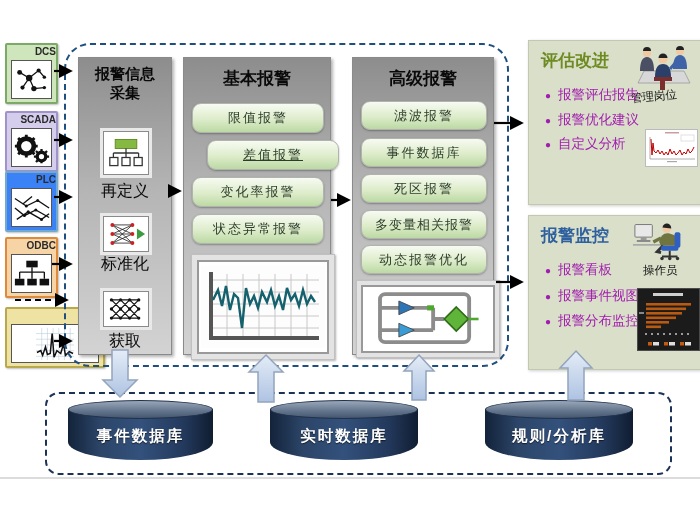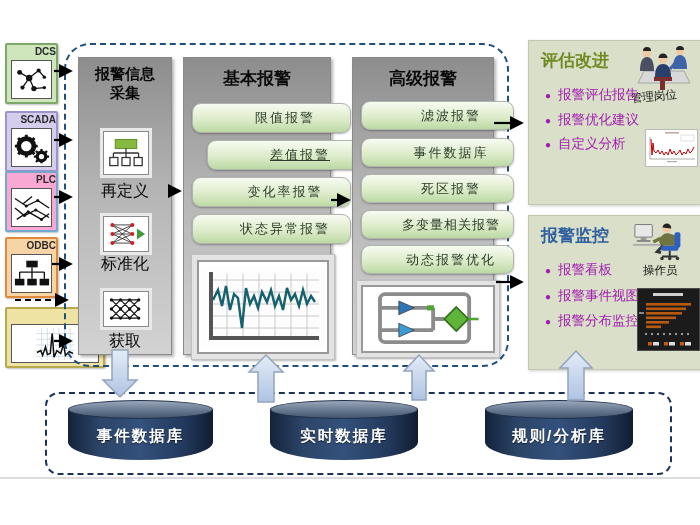--- a/index.html
+++ b/index.html
@@ -7,21 +7,21 @@
          font-family:"Liberation Sans","DejaVu Sans",sans-serif;}
 
   
   .src{position:absolute;left:5px;width:49px;height:57px;background:#fff;
        border:2px solid #888;border-radius:2px;box-shadow:1px 1px 2px rgba(0,0,0,.25);}
   .src-label{height:13px;line-height:13px;text-align:right;font-size:10px;font-weight:bold;color:#2a2a2a;}
   .src-body{position:absolute;left:4px;right:4px;top:15px;bottom:3px;background:#fff;border:1px solid #555;
             display:flex;align-items:center;justify-content:center;overflow:hidden;}
   .src-dcs{border-color:#7ca868;background:#cfe6bd;} 
   .src-scada{border-color:#9f93c9;background:#d5cdec;}
-  .src-plc{border-color:#74a9cf;background:#f9a8d4;}
+  .src-plc{border-color:#74a9cf;background:#3b82f6;}
   .src-odbc{border-color:#dd8a3c;background:#f7d4a5;}
   .src-lims{border-color:#b8a94e;background:#eee3a3;padding-left:47px;}
 
   
   .dash-main{position:absolute;left:64px;top:43px;width:441px;height:320px;
              border:2.5px dashed #1e4f7e;border-radius:26px;}
   .dash-db{position:absolute;left:45px;top:392px;width:623px;height:79px;
            border:2.5px dashed #1c3358;border-radius:14px;}
 
   
@@ -34,21 +34,21 @@
              color:#0a0a0a;line-height:1.25;}
   .col-title-wide{margin:9px auto 0;width:100%;text-align:center;font-size:17px;font-weight:bold;color:#0a0a0a;}
   .tile{position:absolute;left:24px;width:44px;background:#fff;border:1px solid #8a8a8a;
         box-shadow:0 0 0 3px #e9e9e9,1px 1px 2px rgba(0,0,0,.35);
         display:flex;align-items:center;justify-content:center;}
   .tile-label{position:absolute;width:100%;text-align:center;font-size:16px;color:#0a0a0a;}
 
   .pill{position:absolute;height:28px;border-radius:9px;border:1px solid #b0b4ac;
         background:linear-gradient(180deg,#f7fbf2 0%,#ddecca 55%,#bcd9a4 100%);
         box-shadow:0 1px 2px rgba(0,0,0,.3);color:#2c3e2a;font-size:13px;letter-spacing:2px;
-        display:flex;align-items:center;justify-content:center;padding-left:27px;}
+        display:flex;align-items:center;justify-content:center;}
 
   .thumb{position:absolute;background:#e3e3e3;border:1px solid #c0c0c0;padding:5px;
          box-shadow:1px 1px 2px rgba(0,0,0,.3);}
   .thumb-inner{width:100%;height:100%;background:#fff;border:2px solid #999;box-sizing:border-box;
                display:flex;align-items:center;justify-content:center;overflow:hidden;}
 
   
   .panel{position:absolute;left:528px;width:171px;background:#d9dfc9;border:1px solid #c3c9b1;
          box-shadow:1px 1px 3px rgba(0,0,0,.2);}
   .panel-eval{top:40px;height:163px;}

